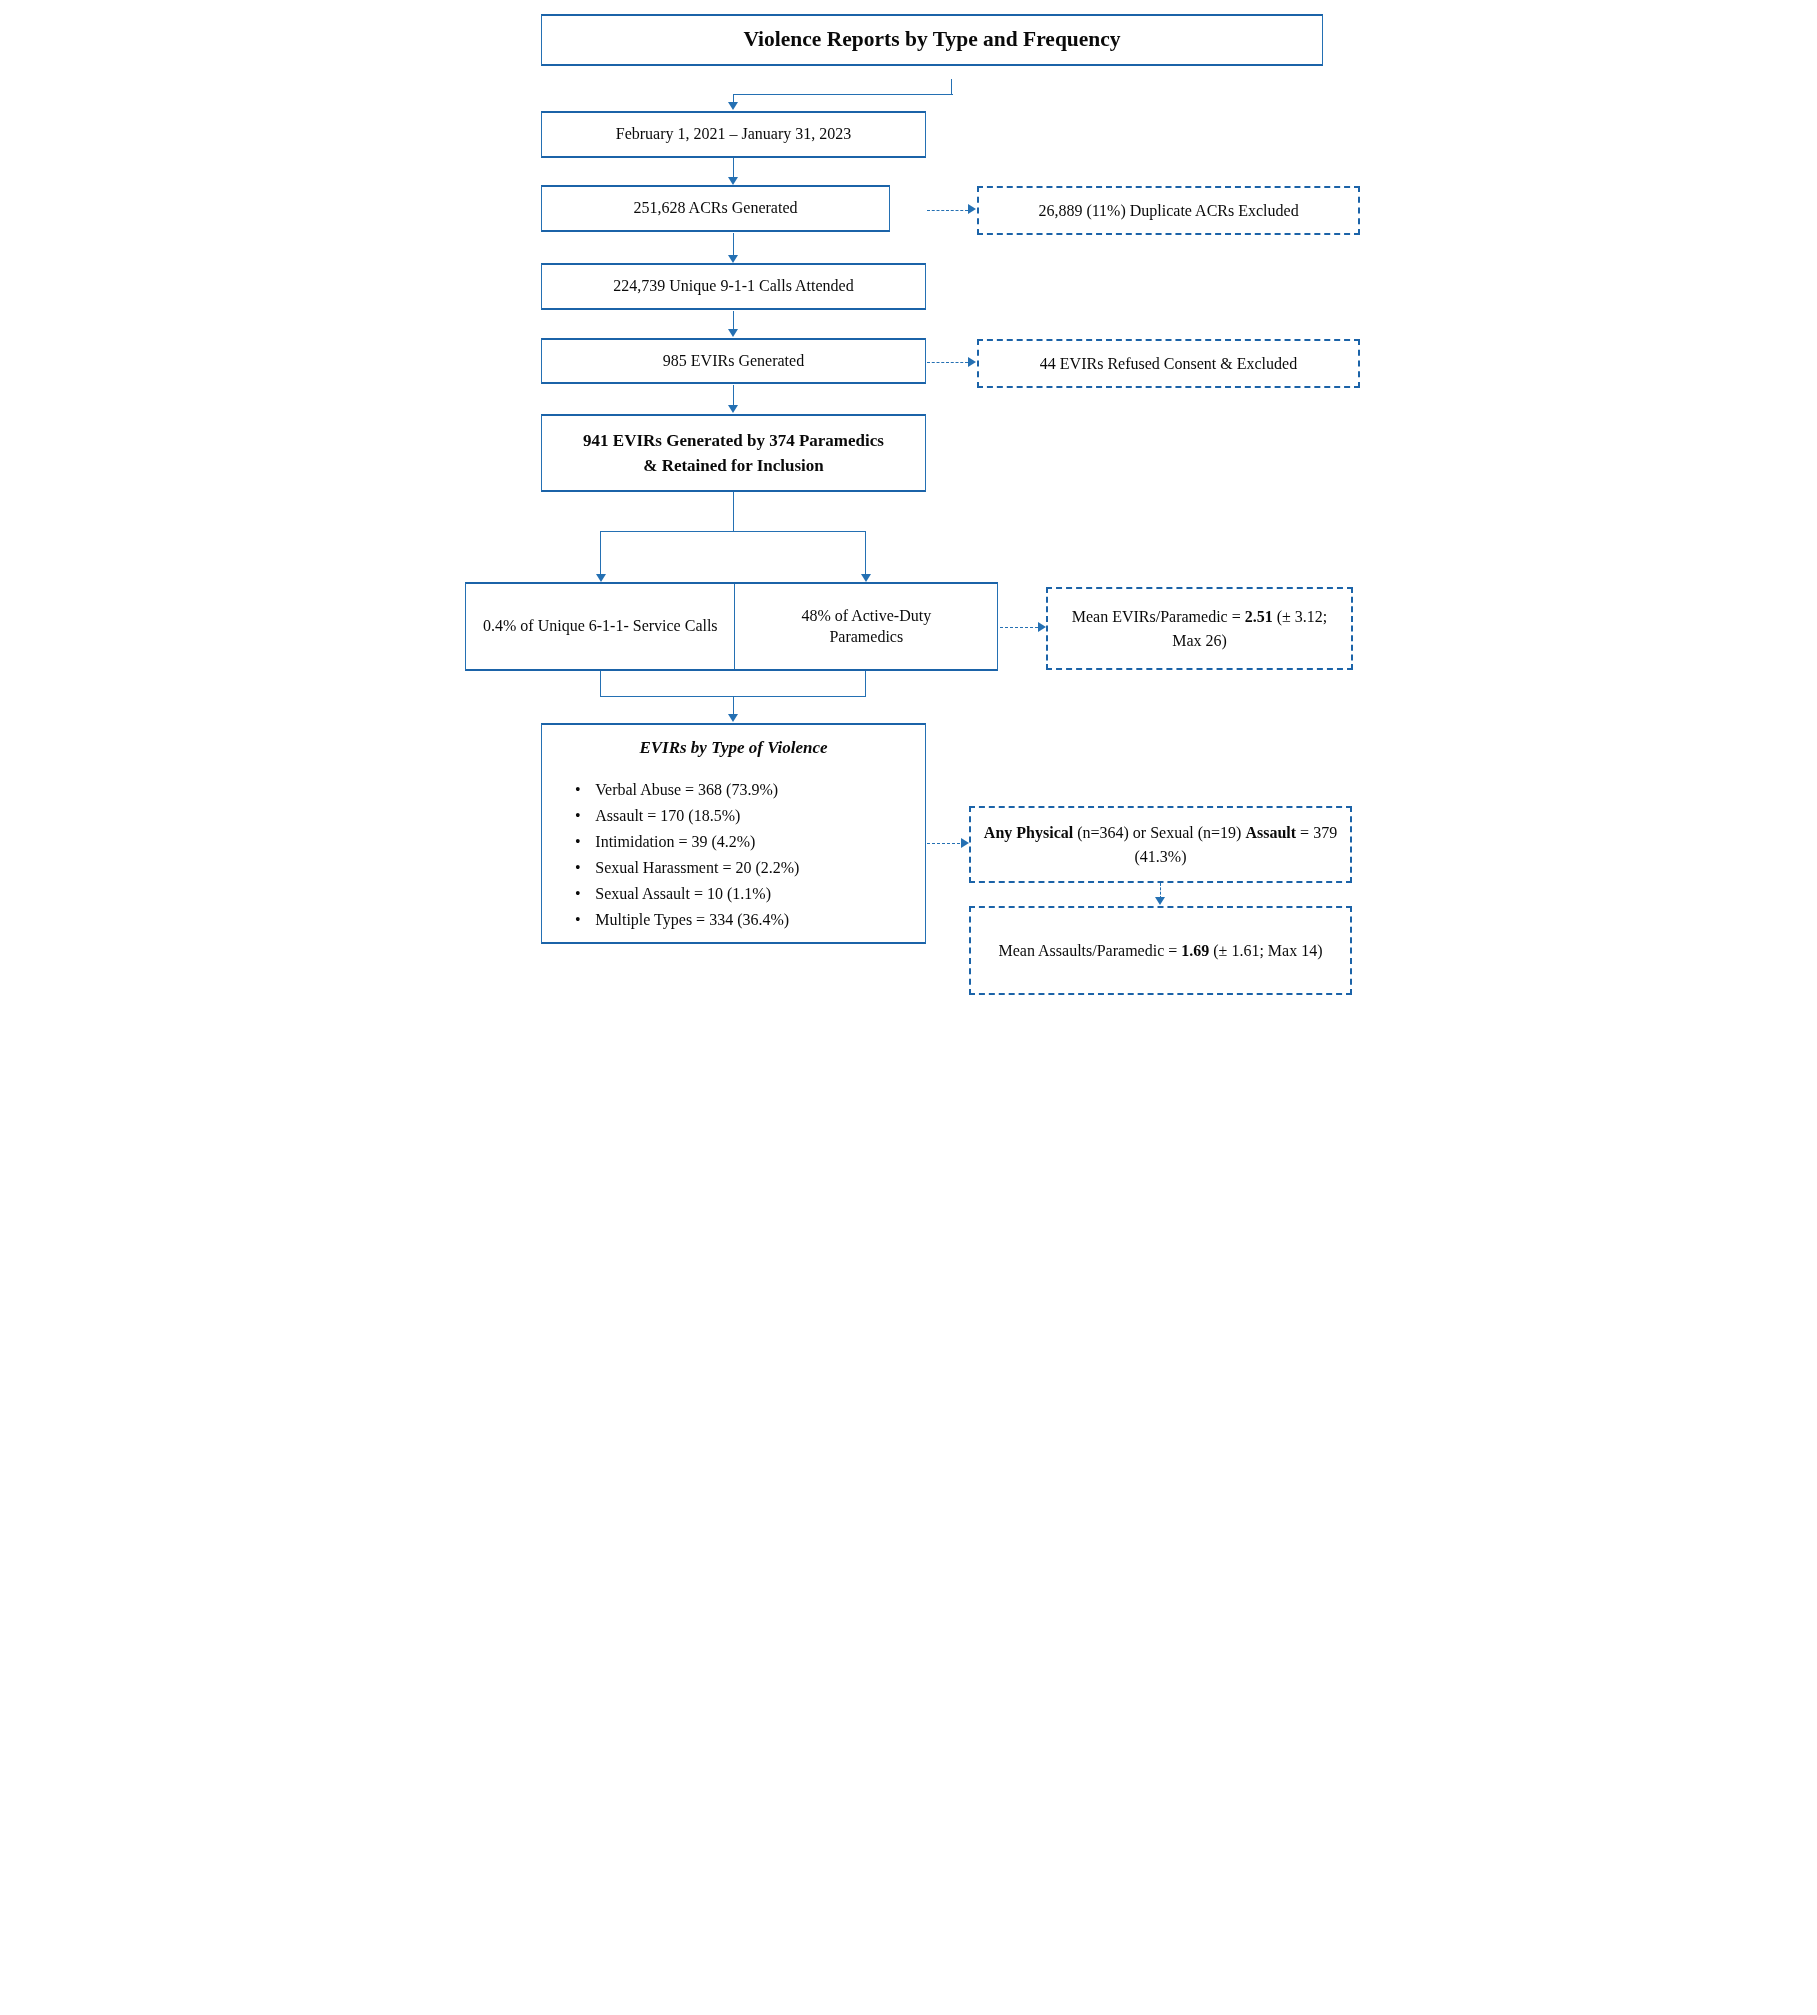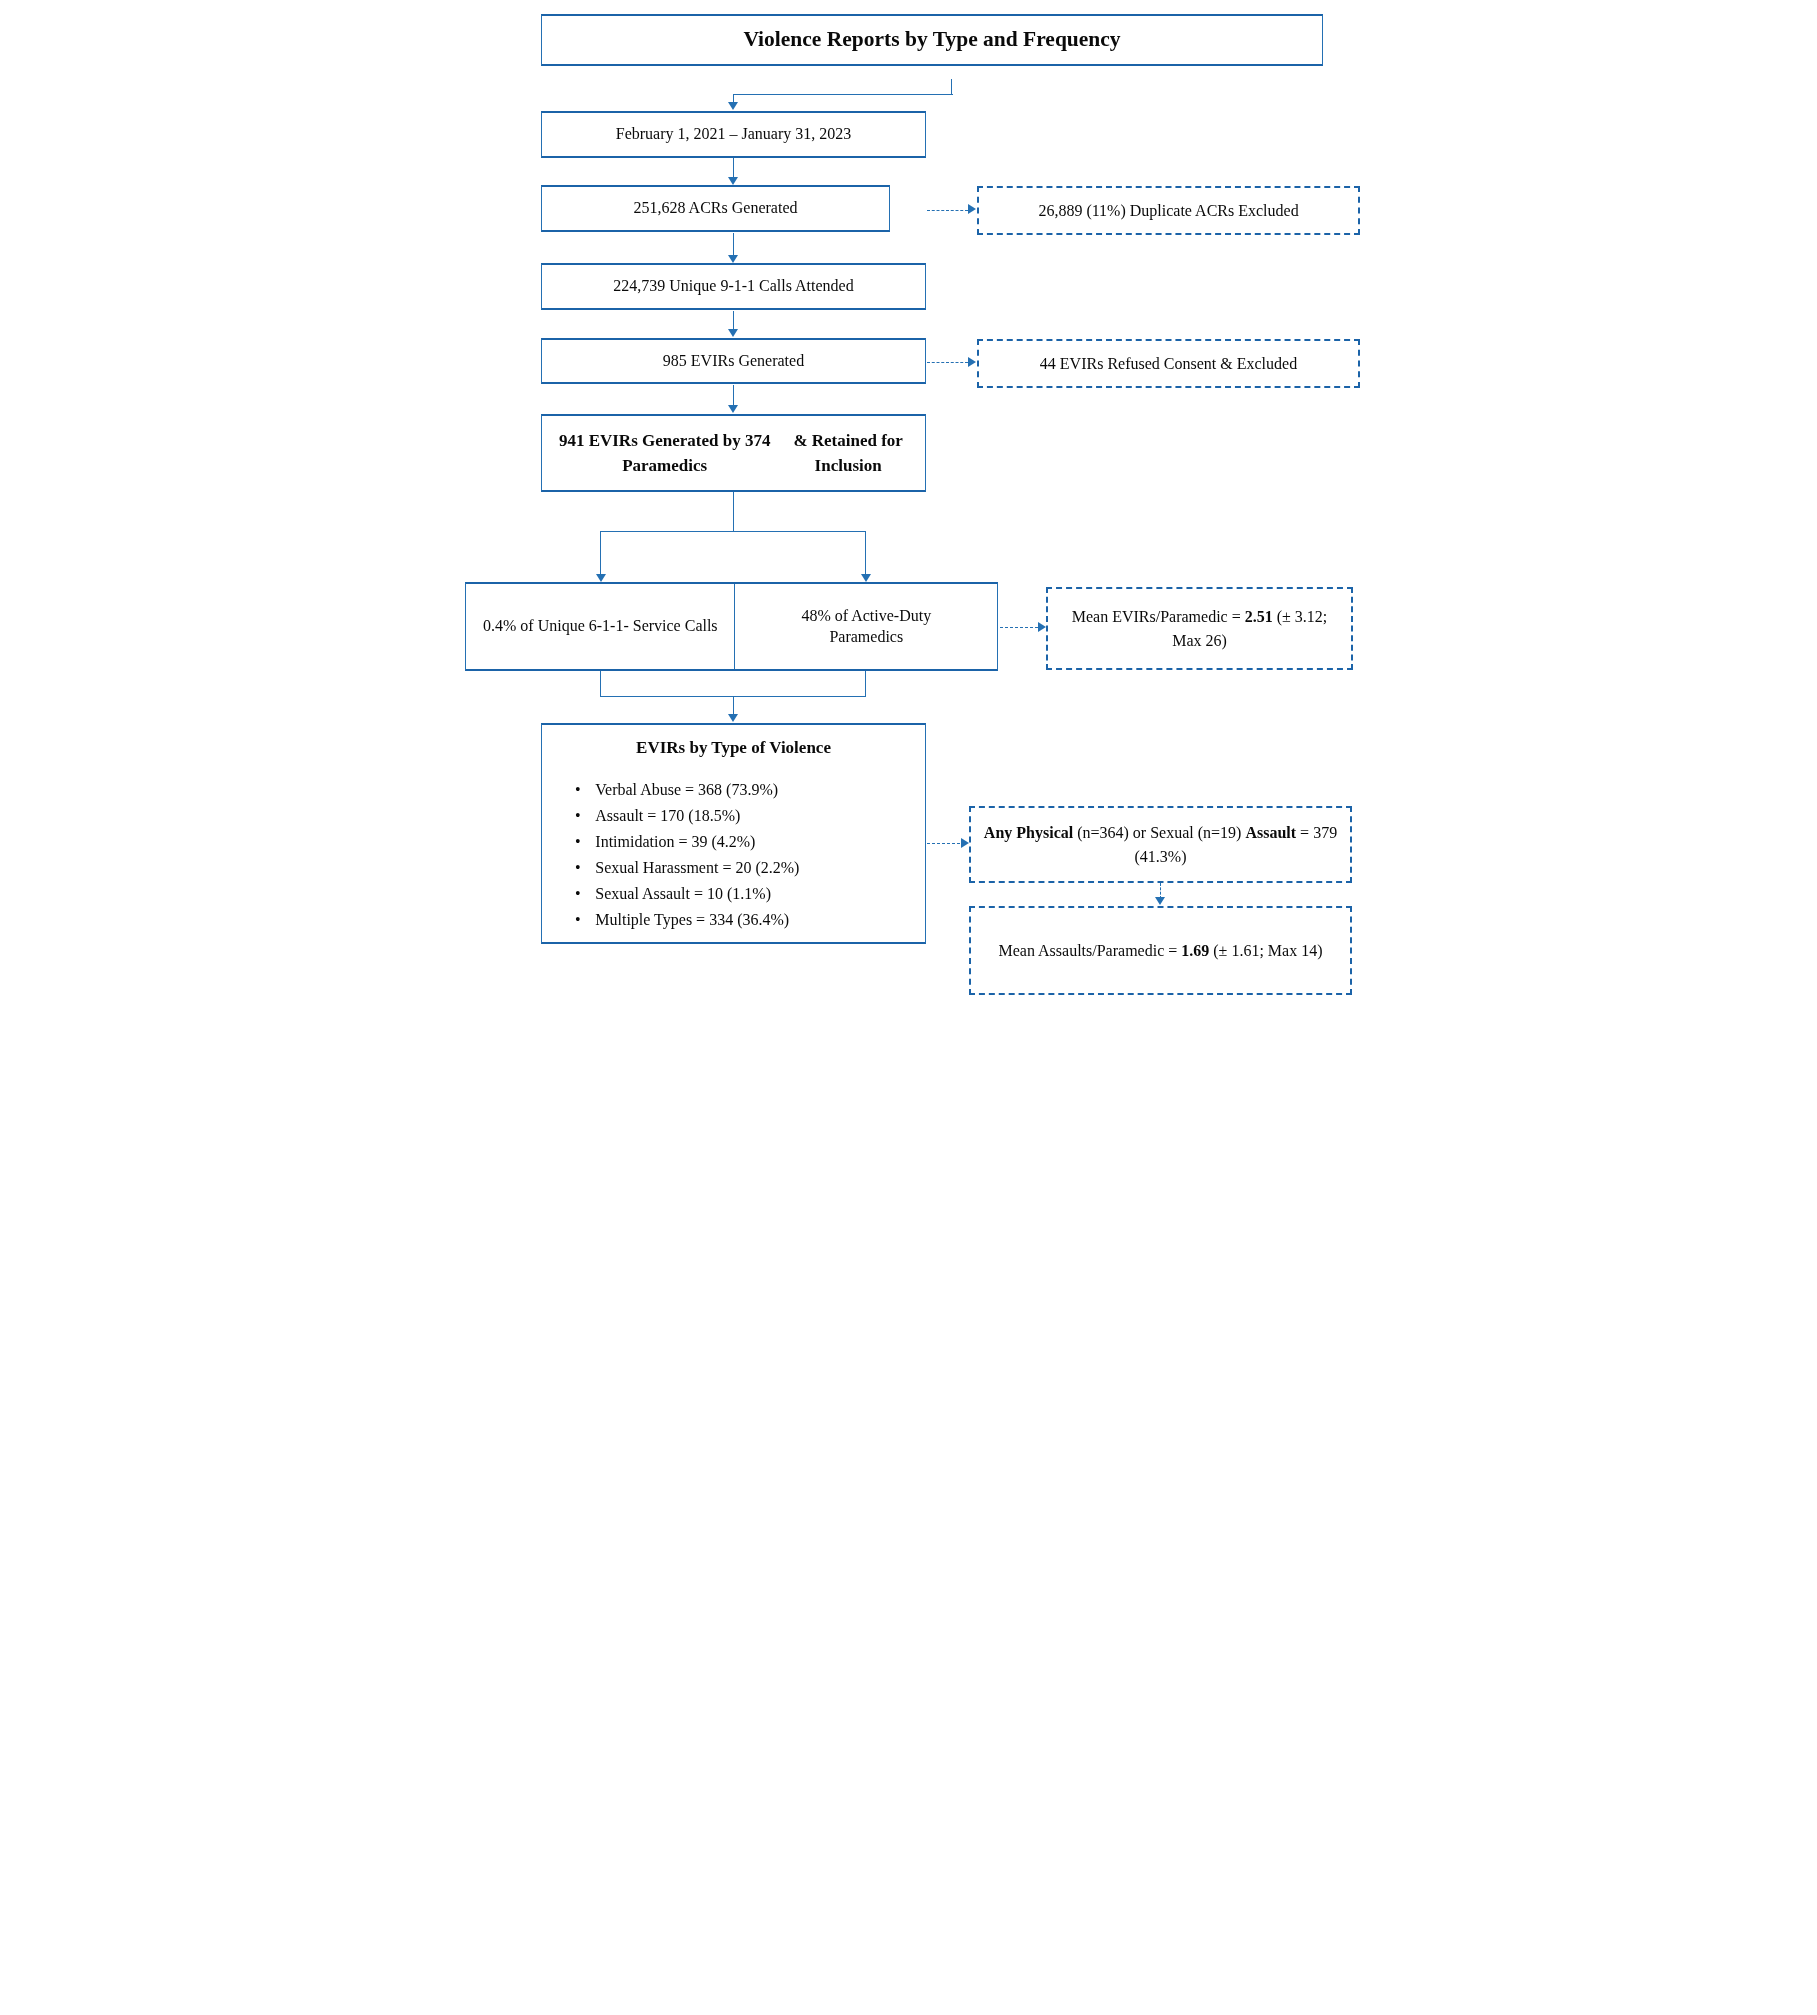--- a/index.html
+++ b/index.html
@@ -18,21 +18,21 @@
     display:flex;align-items:center;justify-content:center;text-align:center;
     font-size:16px;line-height:1.45;padding:3.4px 11.3px;
   }
   .title-box{font-size:21.5px;font-weight:bold;}
   .bold-box{font-size:17px;font-weight:bold;line-height:1.5;}
   .split-inner{display:flex;width:100%;height:100%;align-items:stretch;}
   .split-cell{flex:0 0 auto;display:flex;align-items:center;justify-content:center;text-align:center;}
   .cell-left{width:268px;border-right:1.1px solid #2470b3;}
   .cell-right{flex:1 1 auto;}
   .type-box{display:block;text-align:left;padding:12.4px 17px 5.6px 17px;}
-  .type-heading{font-weight:bold;font-size:17px;text-align:center;margin-bottom:18px;}
+  .type-heading{font-weight:bold;font-size:17px;text-align:center;margin-bottom:18px;font-style:italic;}
   .type-box ul{list-style:none;margin:0;padding:0 0 0 16px;}
   .type-box li{font-size:16px;line-height:26px;position:relative;padding-left:20.3px;}
   .type-box li::before{content:"\2022";position:absolute;left:0;top:0;}
 
   .vline{position:absolute;width:1.1px;background:#2470b3;}
   .hline{position:absolute;height:1.1px;background:#2470b3;}
   .dash-h{position:absolute;height:0;border-top:1.7px dashed #2470b3;}
   .dash-v{position:absolute;width:0;border-left:1.7px dashed #2470b3;}
   .arrow-down{position:absolute;width:0;height:0;
     border-left:5.1px solid transparent;border-right:5.1px solid transparent;border-top:8.5px solid #2470b3;}
@@ -58,21 +58,21 @@
   </div>
 
   <div class="box" style="left:87px;top:263px;width:385px;height:47px;text-align:center;">
     <span>224,739 Unique 9-1-1 Calls Attended</span>
   </div>
 
   <div class="box" style="left:87px;top:338px;width:385px;height:46px;">
     <span>985 EVIRs Generated</span>
   </div>
 
-  <div class="box bold-box" style="left:87px;top:414px;width:385px;height:78px;flex-direction:row;">
+  <div class="box bold-box" style="left:87px;top:414px;width:385px;height:78px;flex-direction:column;">
     <div>941 EVIRs Generated by 374 Paramedics</div>
     <div>&amp;  Retained for Inclusion</div>
   </div>
 
   <div class="box" style="left:11.3px;top:582px;width:533px;height:89px;padding:0;">
     <div class="split-inner">
       <div class="split-cell cell-left">
         <span style="max-width:237px;">0.4% of Unique 6-1-1- Service Calls</span>
       </div>
       <div class="split-cell cell-right">

